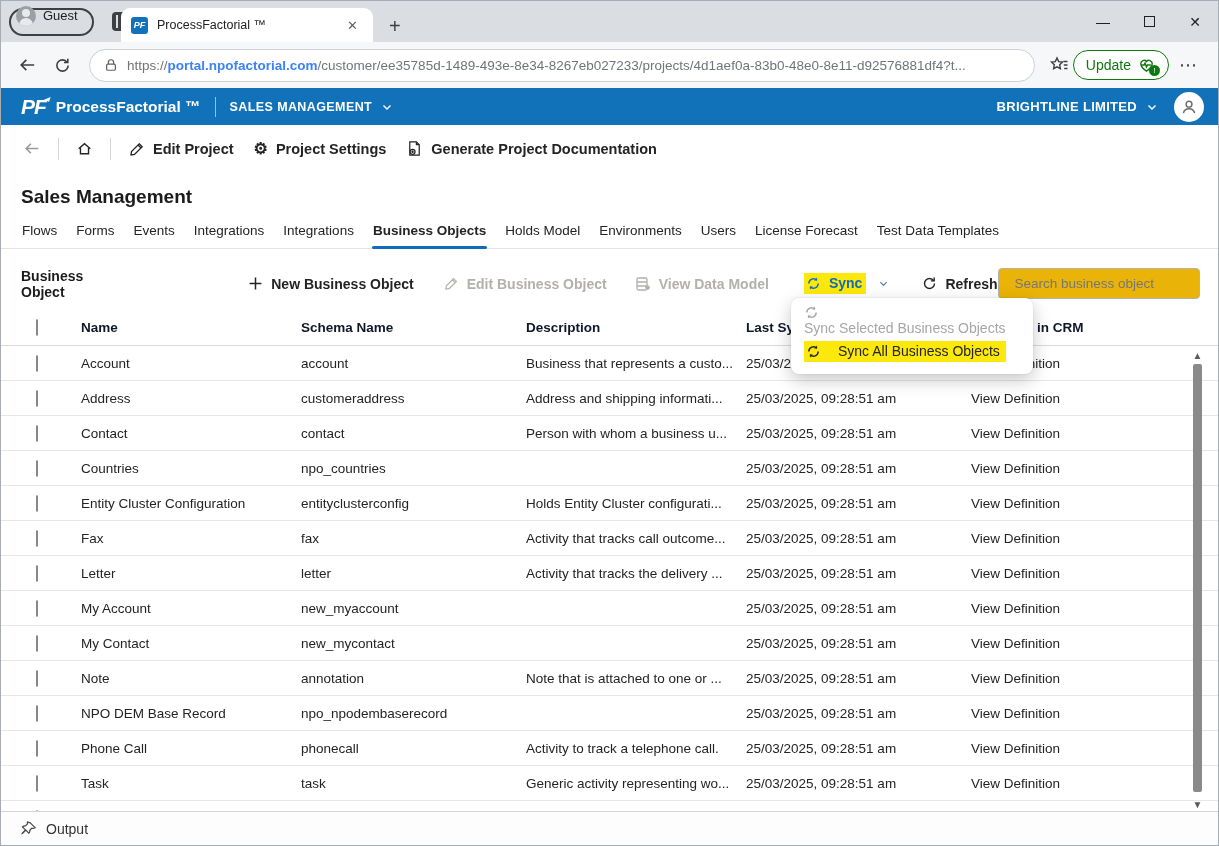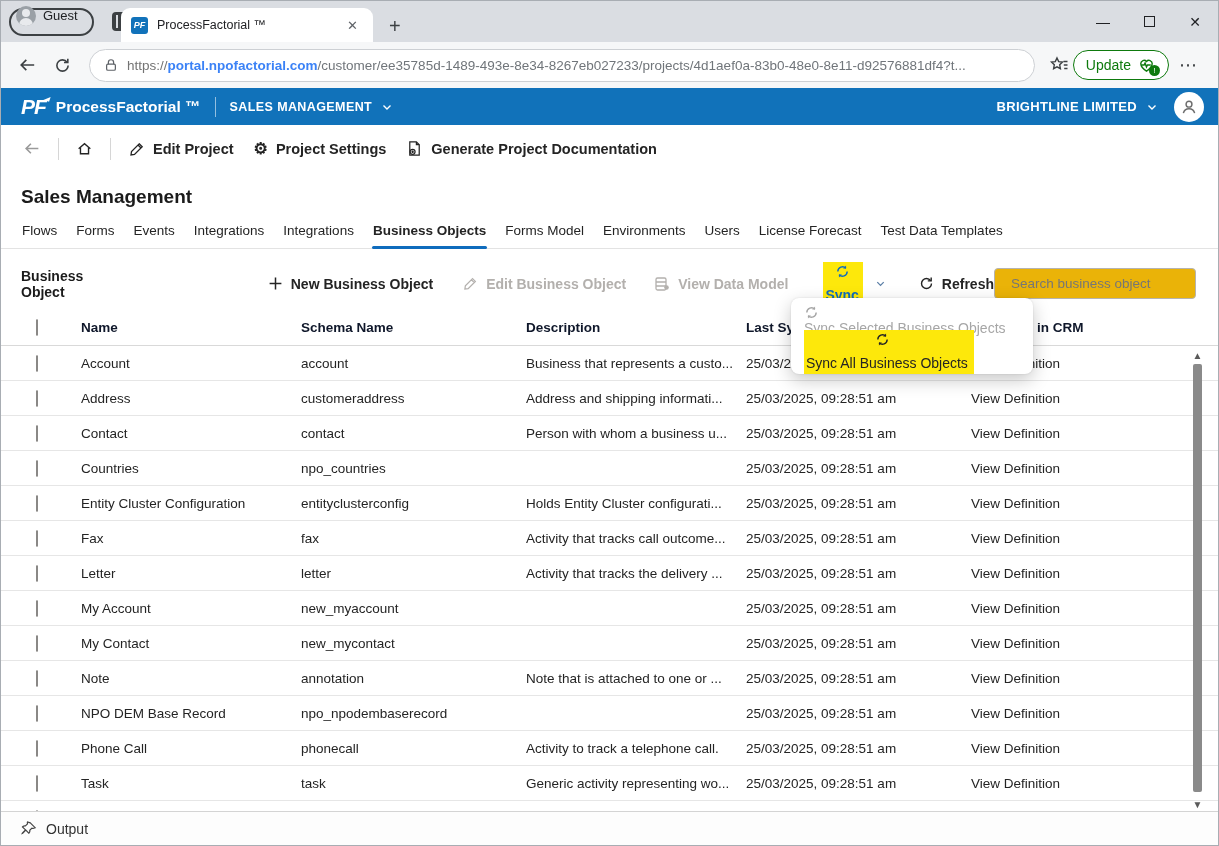--- a/index.html
+++ b/index.html
@@ -73,21 +73,21 @@
   .ptab.active { font-weight:bold; }
   .ptab.active::after { content:""; position:absolute; left:0; right:0; bottom:-1px; height:3px;
                         background:var(--accent,#0f6cbd); border-radius:2px;}
 
   .action-bar { display:flex; align-items:center; margin-top:18px; padding:0 22px 0 20px; height:33px;}
   .section-title { font-size:14px; font-weight:bold; color:#1b1b1b;}
   .act-btn { display:flex; align-items:center; gap:8px; font-size:14px; font-weight:600; color:#242424;
              cursor:pointer; white-space:nowrap;}
   .act-btn.disabled { color:#b3b0ad; cursor:default;}
   .act-btn.accent { color:var(--accent,#0f6cbd);}
-  .hl { background:var(--highlight,#fde80b); display:inline-flex; align-items:center; gap:8px; padding:2px 4px 3px 2px;flex-direction:column;}
+  .hl { background:var(--highlight,#fde80b); display:inline-flex; align-items:center; gap:8px; padding:2px 4px 3px 2px;}
   .chev { margin-left:4px; }
   .search-box { margin-left:auto; width:202px; height:31px; border:1px solid #b5b3b0; border-radius:4px;
                 display:flex; align-items:center; padding:0 9px; gap:7px; background:#eab308;}
   .search-box input { border:0; outline:0; flex:1; font-size:13.5px; font-family:inherit; color:#242424; background:transparent;}
   .search-box input::placeholder { color:#767676;}
 
   
   .grid-head, .trow { display:grid; grid-template-columns:45px 220px 225px 220px 225px auto;
                       align-items:center; padding-left:35px; }
   .grid-head { height:37px; margin-top:9px; border-bottom:1px solid #d9d9d9; font-size:13.5px; font-weight:bold; color:#0f172a;}
@@ -241,21 +241,21 @@
 
   <div class="page-title">Sales Management</div>
 
   <div class="tabbar">
       <div class="ptab"><span>Flows</span></div>
       <div class="ptab"><span>Forms</span></div>
       <div class="ptab"><span>Events</span></div>
       <div class="ptab"><span>Integrations</span></div>
       <div class="ptab"><span>Integrations</span></div>
       <div class="ptab active"><span>Business Objects</span></div>
-      <div class="ptab"><span>Forms Model</span></div>
+      <div class="ptab"><span>Holds Model</span></div>
       <div class="ptab"><span>Environments</span></div>
       <div class="ptab"><span>Users</span></div>
       <div class="ptab"><span>License Forecast</span></div>
       <div class="ptab"><span>Test Data Templates</span></div>
     </div>
 
   <div class="action-bar">
     <span class="section-title">Business Object</span>
     <span class="act-btn" style="margin-left:165px;">
       <svg class="i" width="15" height="15" viewBox="0 0 14 14" fill="none" stroke="#242424" stroke-width="1.4">

